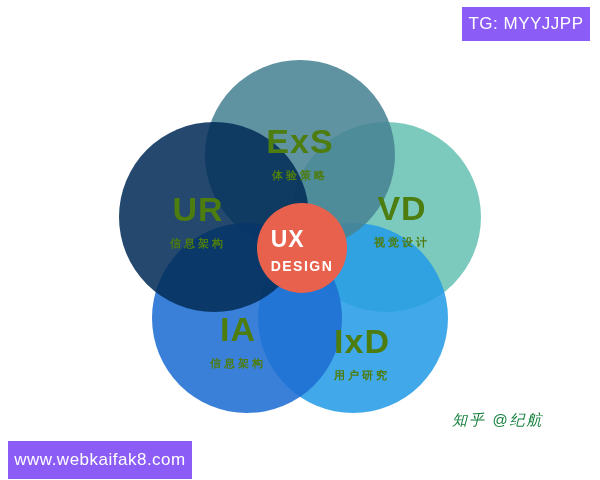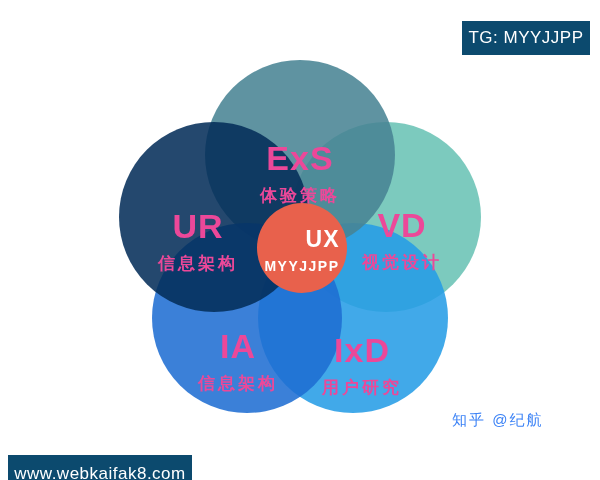--- a/index.html
+++ b/index.html
@@ -8,82 +8,81 @@
     width:600px;height:480px;
     background:#ffffff;
     overflow:hidden;
     font-family:"Liberation Sans","DejaVu Sans",sans-serif;
   }
   .stage svg{position:absolute;left:0;top:0;}
   .petal-label{
     position:absolute;
     transform:translate(-50%,-50%);
     text-align:center;
-    color:#ec4899;
+    color:#4d7c0f;
     pointer-events:none;
     white-space:nowrap;
     line-height:1;
-    margin-top:20px;
   }
   .petal-label .acro{
     font-size:34px;
     font-weight:600;
     letter-spacing:1px;
     margin-bottom:12px;
   }
   .petal-label .sub{
-    font-size:17px;
+    font-size:11px;
     font-weight:700;
     letter-spacing:3px;
   }
   .center-label{
     position:absolute;
     transform:translate(-50%,-50%);
-    text-align:right;
+    text-align:left;
     color:#ffffff;
     pointer-events:none;
     white-space:nowrap;
     line-height:1;
   }
   .center-label .acro{
     font-size:23px;
     font-weight:600;
     letter-spacing:1px;
     margin-bottom:8px;
   }
   .center-label .sub{
     font-size:14px;
     font-weight:700;
     letter-spacing:1.5px;
   }
   .badge{
     position:absolute;
-    background:#0c4a6e;
+    background:#8b5cf6;
     color:#ffffff;
     font-size:17px;
     letter-spacing:0.5px;
     display:flex;
     align-items:center;
     justify-content:center;
     white-space:nowrap;
-    margin-top:14px;
   }
   .badge.top-right{
     left:462px;top:7px;width:128px;height:34px;
   }
   .badge.bottom-left{
     left:8px;top:441px;width:184px;height:38px;
   }
   .credit{
     position:absolute;
     left:452px;top:411px;
-    color:#3b82f6;
+    color:#15803d;
     font-size:15px;
     letter-spacing:2px;
     white-space:nowrap;
+    font-style:italic;
   }
 </style>
 </head>
 <body>
 
 <div class="stage">
 
   <svg width="600" height="480" viewBox="0 0 600 480">
 
     <circle cx="386" cy="217" r="95" fill-opacity="0.87" fill="#68c2b4"></circle>
@@ -107,28 +106,28 @@
   <div class="petal-label" style="left:238px;top:340px;">
     <div class="acro">IA</div>
     <div class="sub">信息架构</div>
   </div>
 
   <div class="petal-label" style="left:402px;top:219px;">
     <div class="acro">VD</div>
     <div class="sub">视觉设计</div>
   </div>
 
-  <div class="petal-label" style="left:362px;top:344px;">
+  <div class="petal-label" style="left:362px;top:352px;">
     <div class="acro">IxD</div>
     <div class="sub">用户研究</div>
   </div>
 
   <div class="center-label" style="left:302px;top:250px;">
     <div class="acro">UX</div>
-    <div class="sub">MYYJJPP</div>
+    <div class="sub">DESIGN</div>
   </div>
 
   <div class="badge top-right">
     <span>TG: MYYJJPP</span>
   </div>
 
   <div class="badge bottom-left">
     <span>www.webkaifak8.com</span>
   </div>
 

